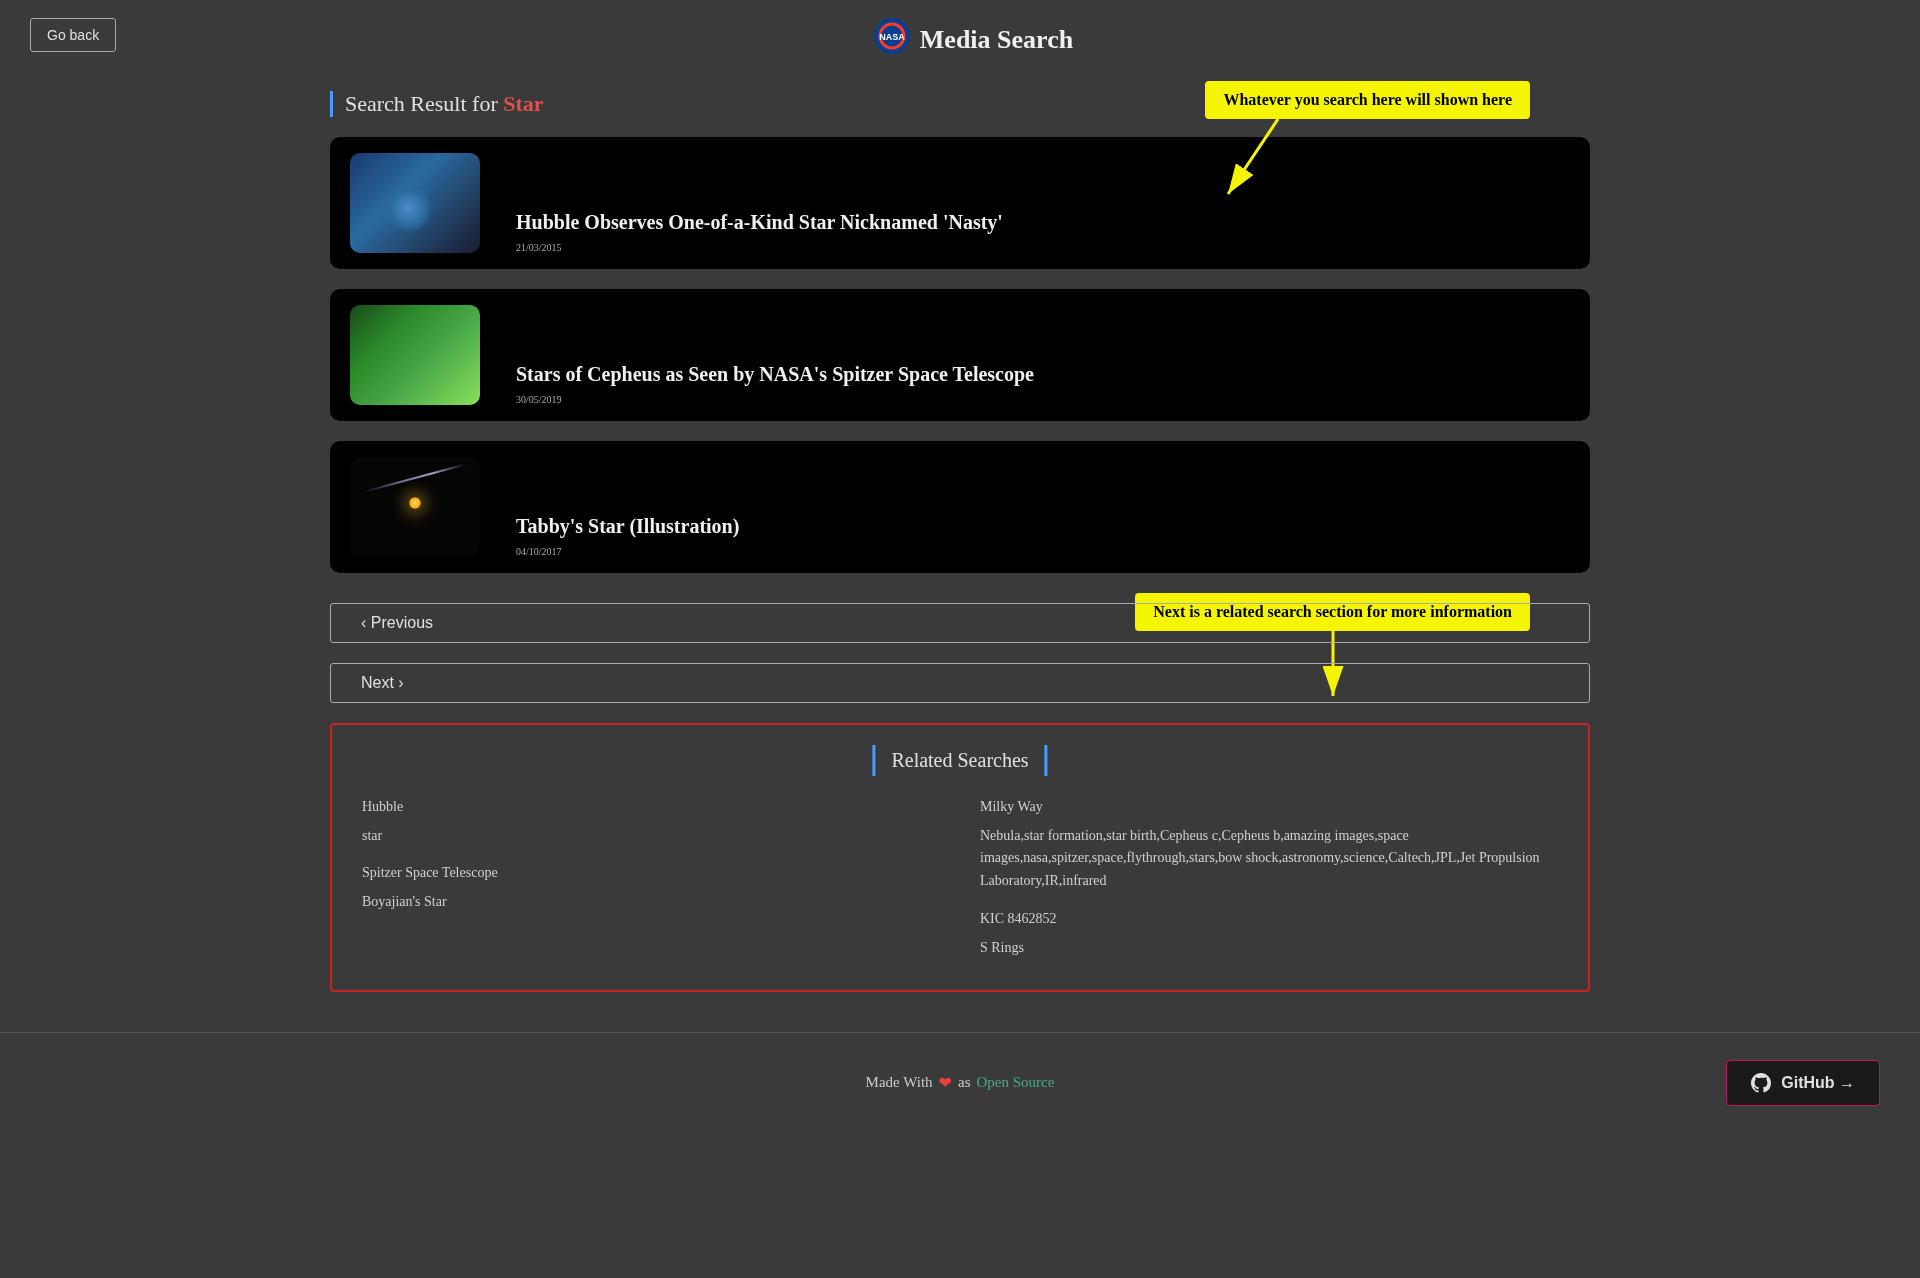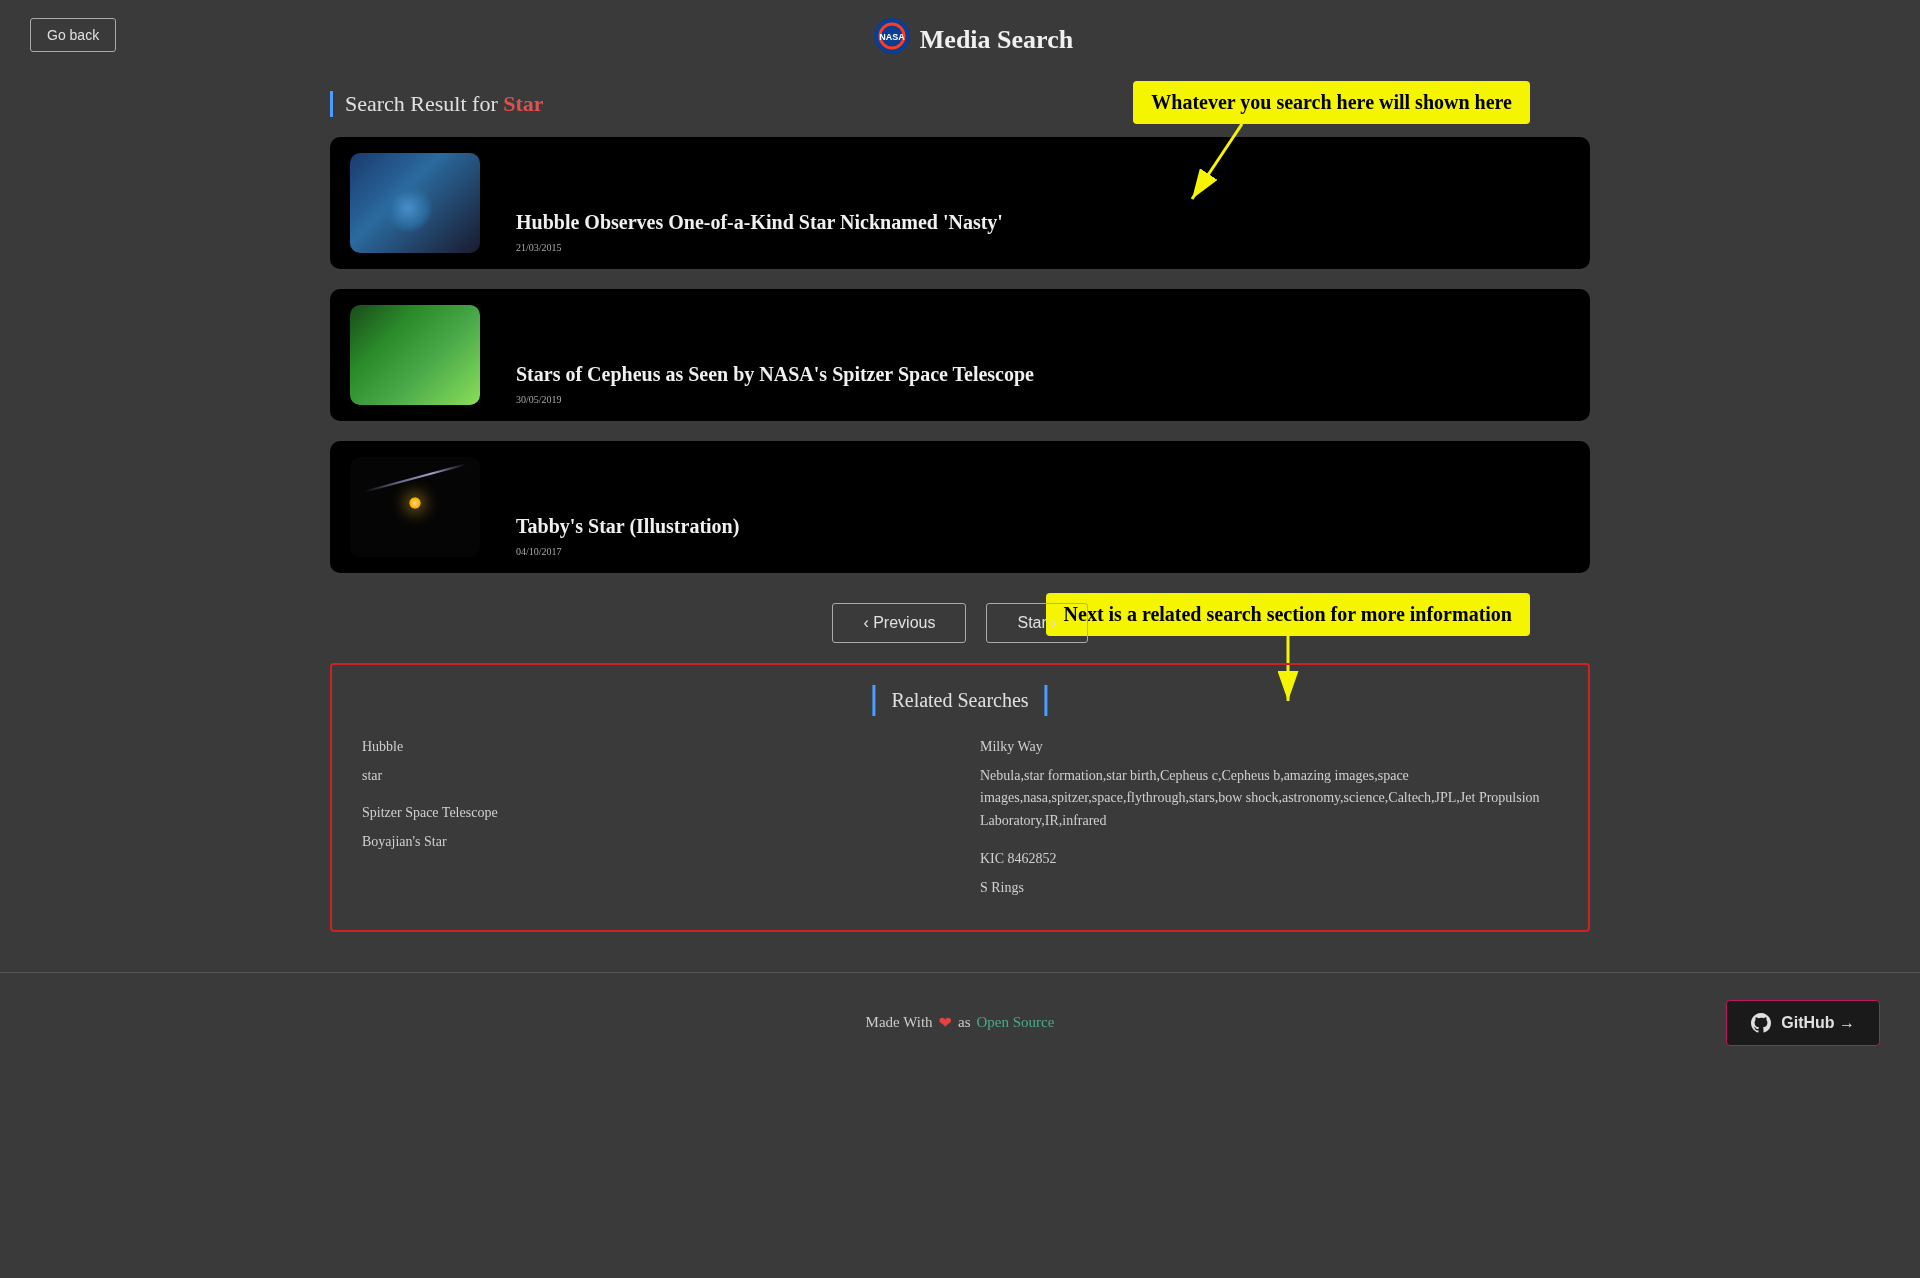--- a/index.html
+++ b/index.html
@@ -154,24 +154,25 @@
     }
 
     .result-date {
       font-size: 10px;
       color: #aaa;
     }
 
     
     .pagination {
       display: flex;
-      justify-content: center;
+      justify-content: space-between;
       gap: 20px;
       margin: 30px 0 20px 0;
       position: relative;
+      flex-direction: column;
     }
 
     .pagination-btn {
       background: transparent;
       border: 1px solid #aaa;
       color: #e0e0e0;
       padding: 10px 30px;
       font-size: 16px;
       cursor: pointer;
       border-radius: 3px;
@@ -263,21 +264,21 @@
       cursor: pointer;
       border-radius: 4px;
       display: flex;
       align-items: center;
       gap: 10px;
     }
 
     .callout-box {
       background: #f5f500;
       color: #000;
-      font-size: 20px;
+      font-size: 16px;
       font-weight: bold;
       padding: 10px 18px;
       border-radius: 4px;
       white-space: nowrap;
       margin-bottom: 4px;
     }
 
     .divider {
       border: none;
       border-top: 1px solid #555;
@@ -362,21 +363,21 @@
           <marker id="arrowhead2" markerWidth="10" markerHeight="7" refX="10" refY="3.5" orient="auto">
             <polygon points="0 0, 10 3.5, 0 7" fill="#f5f500"></polygon>
           </marker>
         </defs>
         <line x1="30" y1="0" x2="30" y2="65" stroke="#f5f500" stroke-width="3" marker-end="url(#arrowhead2)"></line>
       </svg>
     </div>
 
     <div class="pagination">
       <button class="pagination-btn">‹ Previous</button>
-      <button class="pagination-btn">Star ›</button>
+      <button class="pagination-btn">Next ›</button>
     </div>
   </div>
 
   <div class="related-searches">
     <div class="related-searches-title">Related Searches</div>
     <div class="related-columns">
       <div class="related-col">
         <div class="related-item">Hubble</div>
         <div class="related-item">star</div>
         <div class="related-item with-margin">Spitzer Space Telescope</div>

